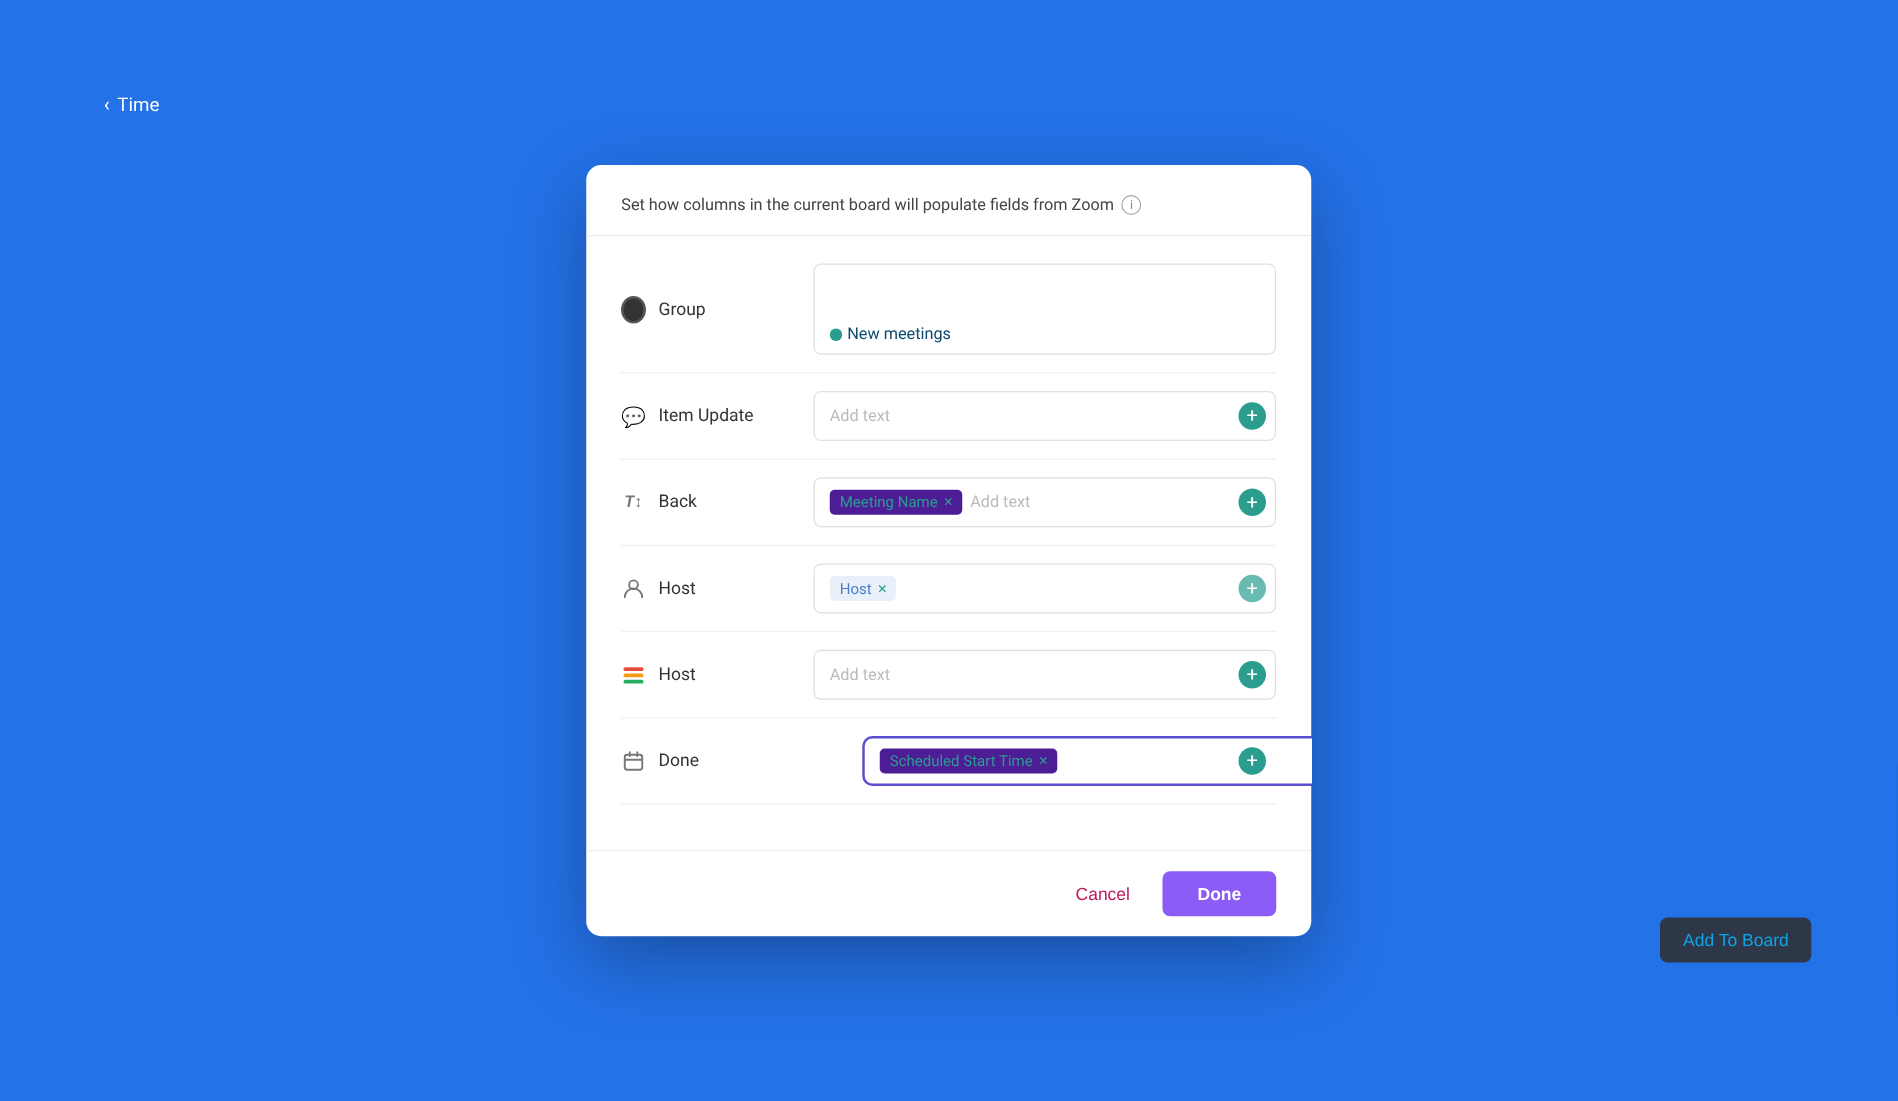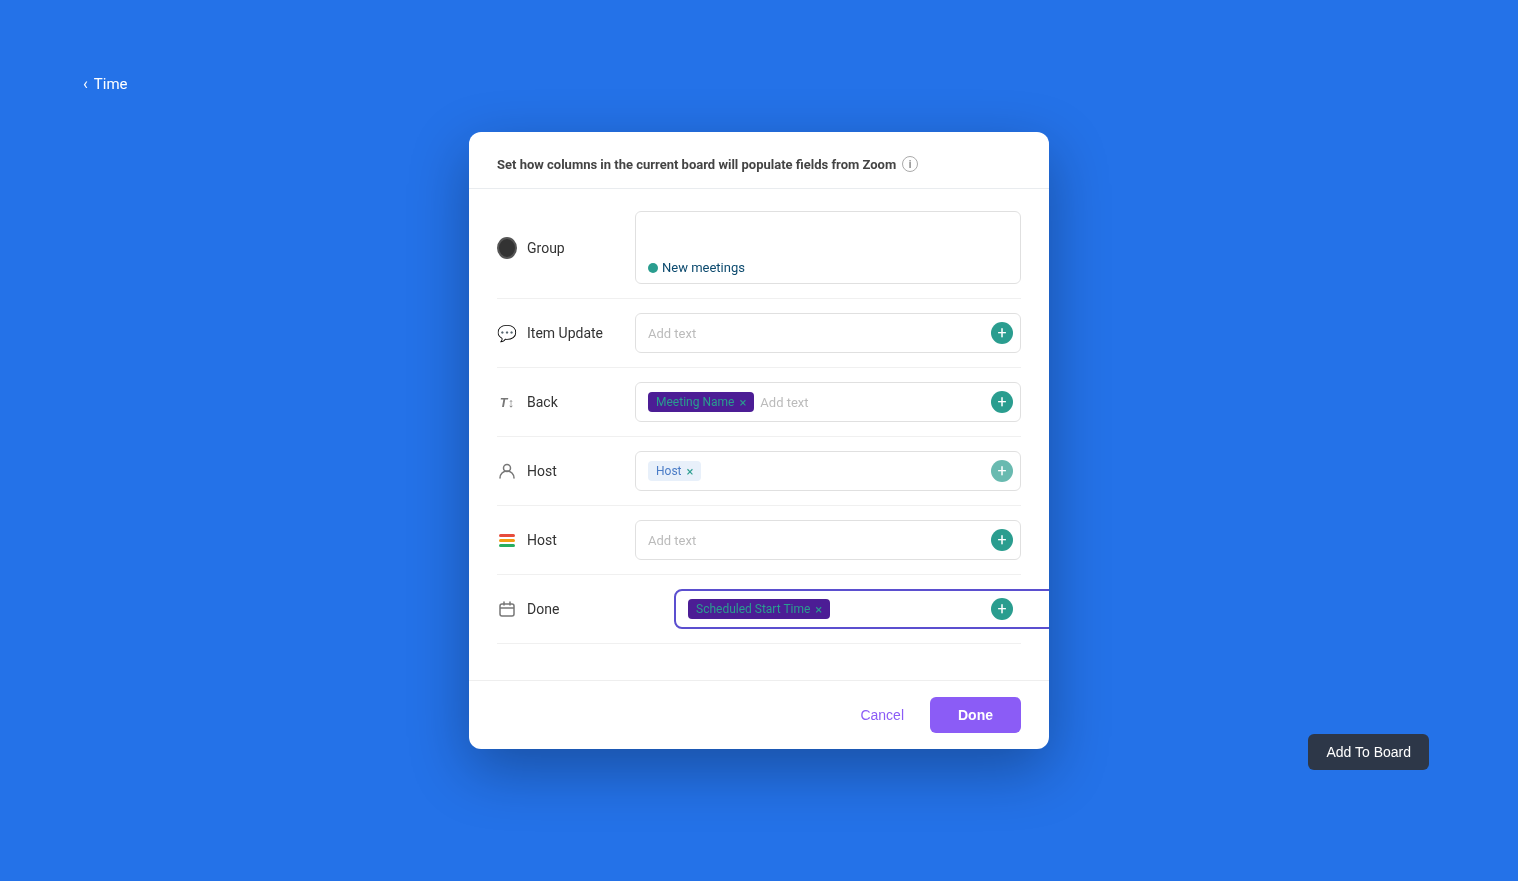--- a/index.html
+++ b/index.html
@@ -44,23 +44,23 @@
       color: rgba(255,255,255,0.25);
       font-size: 72px;
       font-weight: 700;
       white-space: nowrap;
       user-select: none;
     }
 
     .add-to-board-btn {
       position: absolute;
       bottom: 111px;
-      right: 89px;
+      right: 69px;
       background: #2d3748;
-      color: #ffffff;
+      color: #0ea5e9;
       border: none;
       border-radius: 6px;
       padding: 10px 18px;
       font-size: 14px;
       cursor: pointer;
       z-index: 10;
     }
 
     
     .modal-backdrop {
@@ -80,21 +80,20 @@
       box-shadow: 0 20px 60px rgba(0,0,0,0.3);
       display: flex;
       flex-direction: column;
       overflow: hidden;
     }
 
     .modal-header {
       padding: 24px 28px 16px;
       border-bottom: 1px solid #e9ecef;
       flex-shrink: 0;
-      font-weight: bold;
     }
 
     .modal-header-text {
       font-size: 13px;
       color: #444;
       display: flex;
       align-items: center;
       gap: 6px;
     }
 
@@ -126,21 +125,21 @@
     .modal-body::-webkit-scrollbar-thumb {
       background: #ddd;
       border-radius: 3px;
     }
 
     .field-row {
       display: flex;
       align-items: center;
       padding: 14px 0;
       border-bottom: 1px solid #f0f0f0;
-      gap: 8px;
+      gap: 24px;
     }
 
     .field-row:last-child {
       border-bottom: none;
     }
 
     .field-label {
       display: flex;
       align-items: center;
       gap: 10px;
@@ -300,21 +299,21 @@
       align-items: center;
       gap: 12px;
       border-top: 1px solid #eee;
       flex-shrink: 0;
     }
 
     .cancel-btn {
       background: none;
       border: none;
       font-size: 14px;
-      color: #8b5cf6;
+      color: #be185d;
       cursor: pointer;
       padding: 8px 14px;
     }
 
     .done-btn {
       background: #8b5cf6;
       color: white;
       border: none;
       border-radius: 6px;
       padding: 10px 28px;

